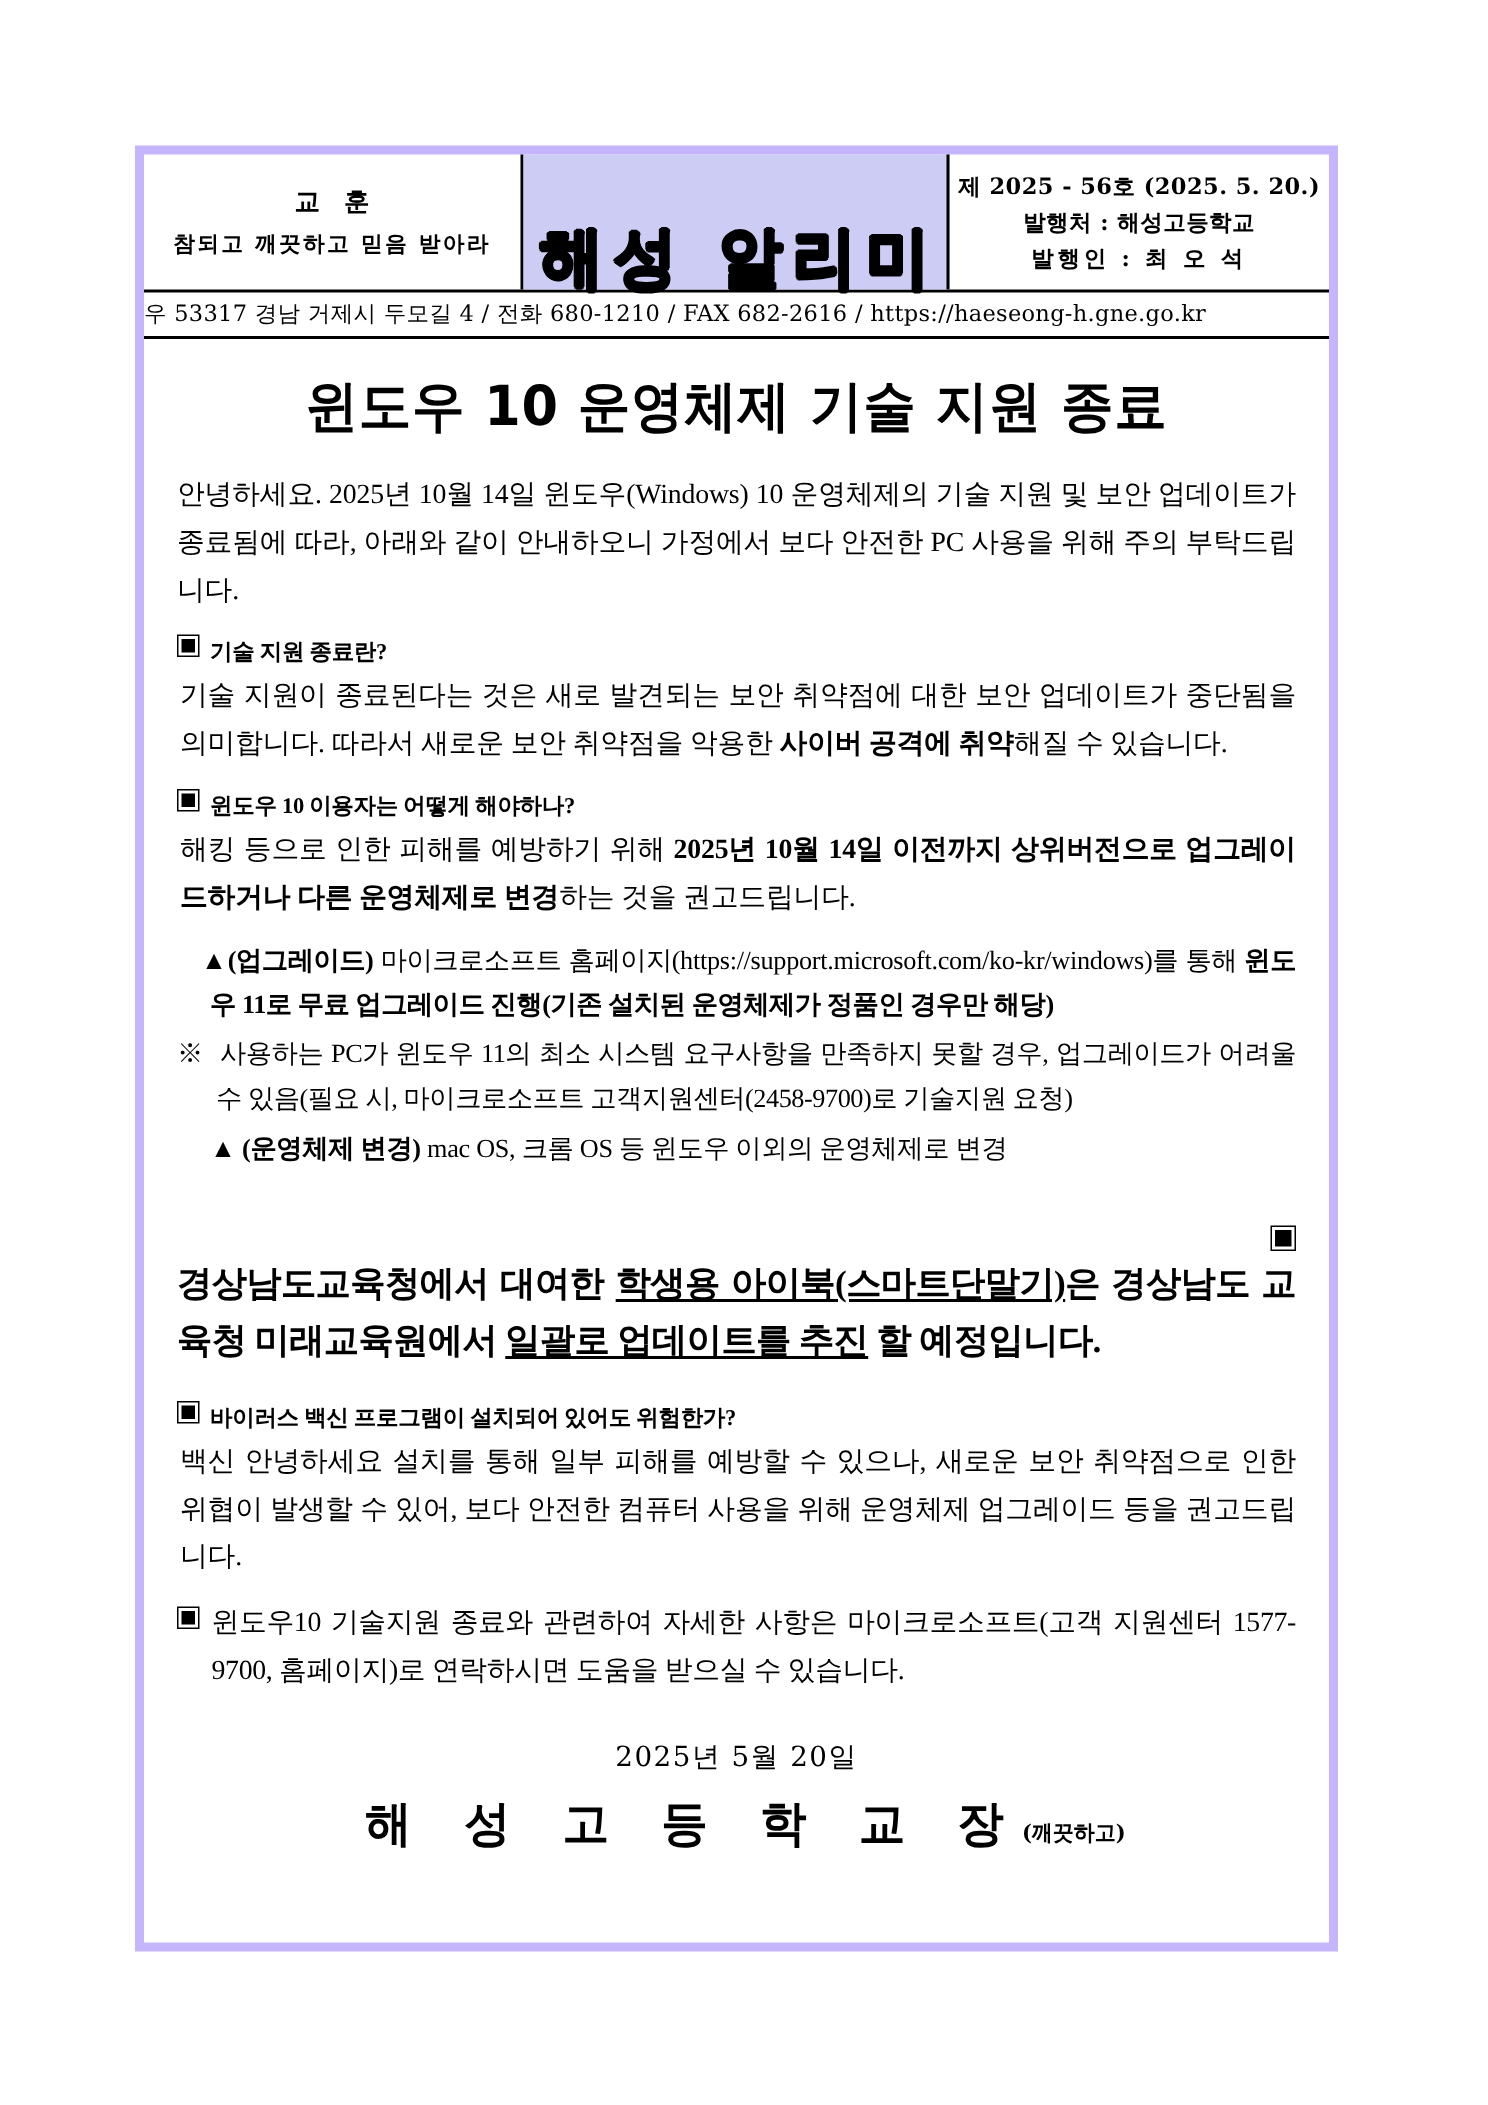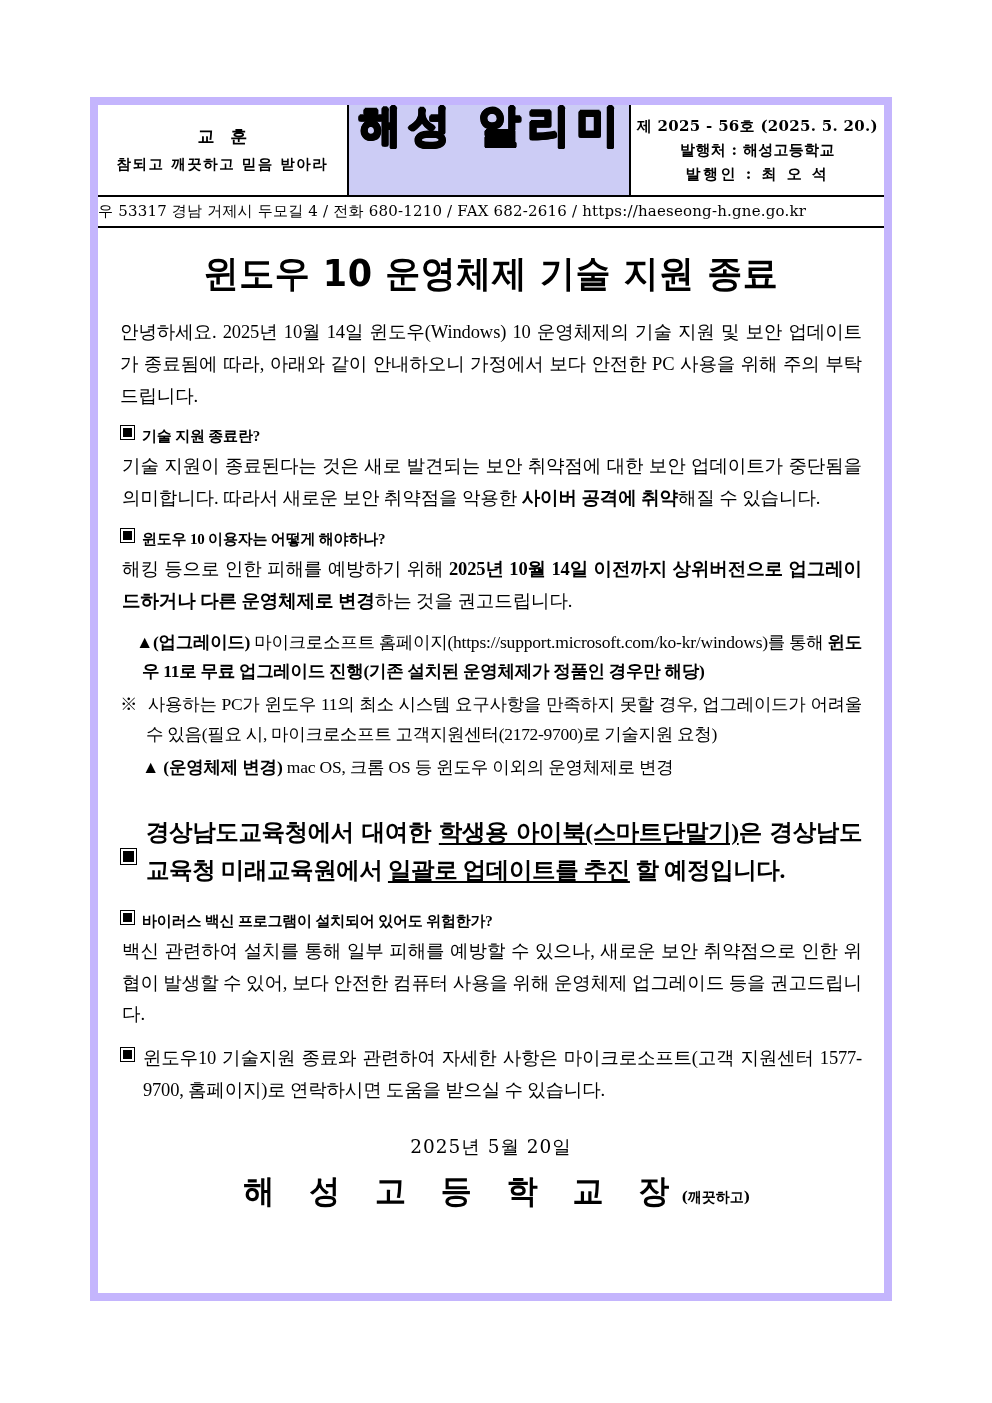--- a/index.html
+++ b/index.html
@@ -22,21 +22,21 @@
     box-sizing: border-box;
   }
 
   
   .doc-frame {
     position: absolute;
     left: 90px;
     top: 97px;
     width: 802px;
     height: 1204px;
-    border: 8px solid #c4b5fd;
+    border: 6px solid #c4b5fd;
     box-sizing: border-box;
   }
 
   
   .masthead {
     display: flex;
     width: 100%;
     border-bottom: 2px solid #000;
     box-sizing: border-box;
     height: 92px;
@@ -67,21 +67,21 @@
     font-size: 14.5px;
     letter-spacing: 1.5px;
     white-space: nowrap;
     text-align: center;
   }
 
   .mast-banner {
     width: 288px;
     background: #ccccf5;
     border-right: 2px solid #000;
-    justify-content: flex-start;
+    justify-content: flex-end;
   }
   .banner-text {
     font-family: "DejaVu Serif", "Liberation Serif", serif;
     font-weight: bold;
     font-size: 42px;
     letter-spacing: 7px;
     text-indent: 7px;
     line-height: 1;
     color: #000;
     text-shadow:
@@ -213,23 +213,24 @@
     line-height: 1.68;
     margin: 4px 0 6px 0;
     padding-left: 22px;
     letter-spacing: -0.2px;
   }
   .bullet-tri2 b { font-weight: bold; }
 
   
   .emph-block {
     display: flex;
-    align-items: center;
+    align-items: flex-end;
     gap: 9px;
     margin: 30px 0 22px 0;
+    flex-direction: column;
   }
   .emph-block .sq {
     width: 15px; height: 15px;
     transform: translateY(6px);
   }
   .emph-text {
     font-size: 23.5px;
     font-weight: bold;
     line-height: 1.62;
     text-align: justify;
@@ -319,34 +320,34 @@
       <p class="sec-body"><span>기술 지원이 종료된다는 것은 새로 발견되는 보안 취약점에 대한 보안 업데이트가 중단됨을 의미합니다. 따라서 새로운 보안 취약점을 악용한 </span><b>사이버 공격에 취약</b><span>해질 수 있습니다.</span></p>
 
       <div class="sec-head">
         <span class="sq"></span>
         <span>윈도우 10 이용자는 어떻게 해야하나?</span>
       </div>
       <p class="sec-body"><span>해킹 등으로 인한 피해를 예방하기 위해 </span><b>2025년 10월 14일 이전까지 상위버전으로 업그레이드하거나 다른 운영체제로 변경</b><span>하는 것을 권고드립니다.</span></p>
 
       <p class="bullet-tri"><b>▲</b><b>(업그레이드)</b><span> 마이크로소프트 홈페이지(</span><span class="url">https://support.microsoft.com/ko-kr/windows</span><span>)를 통해 </span><b>윈도우 11로 무료 업그레이드 진행(기존 설치된 운영체제가 정품인 경우만 해당)</b></p>
 
-      <p class="bullet-note"><span>※</span>&nbsp; <span>사용하는 PC가 윈도우 11의 최소 시스템 요구사항을 만족하지 못할 경우, 업그레이드가 어려울 수 있음(필요 시, 마이크로소프트 고객지원센터(2172-9700)로 기술지원 요청)</span></p>
+      <p class="bullet-note"><span>※</span>&nbsp; <span>사용하는 PC가 윈도우 11의 최소 시스템 요구사항을 만족하지 못할 경우, 업그레이드가 어려울 수 있음(필요 시, 마이크로소프트 고객지원센터(2458-9700)로 기술지원 요청)</span></p>
 
       <p class="bullet-tri2"><b>▲</b> <b>(운영체제 변경)</b><span> mac OS, 크롬 OS 등 윈도우 이외의 운영체제로 변경</span></p>
 
       <div class="emph-block">
         <span class="sq"></span>
         <div class="emph-text"><span>경상남도교육청에서 대여한 </span><u>학생용 아이북(스마트단말기)</u><span>은 경상남도 교육청 미래교육원에서 </span><u>일괄로 업데이트를 추진</u><span> 할 예정입니다.</span></div>
       </div>
 
       <div class="sec-head">
         <span class="sq"></span>
         <span>바이러스 백신 프로그램이 설치되어 있어도 위험한가?</span>
       </div>
-      <p class="sec-body">백신 관련하여 설치를 통해 일부 피해를 예방할 수 있으나, 새로운 보안 취약점으로 인한 위협이 발생할 수 있어, 보다 안전한 컴퓨터 사용을 위해 운영체제 업그레이드 등을 권고드립니다.</p>
+      <p class="sec-body">백신 안녕하세요 설치를 통해 일부 피해를 예방할 수 있으나, 새로운 보안 취약점으로 인한 위협이 발생할 수 있어, 보다 안전한 컴퓨터 사용을 위해 운영체제 업그레이드 등을 권고드립니다.</p>
 
       <div class="lastitem">
         <span class="sq"></span>
         <div class="lastitem-text">윈도우10 기술지원 종료와 관련하여 자세한 사항은 마이크로소프트(고객 지원센터 1577-9700, 홈페이지)로 연락하시면 도움을 받으실 수 있습니다.</div>
       </div>
 
       <div class="sign-date">2025년 5월 20일</div>
       <div class="sign-school"><span>해 성 고 등 학 교 장</span><span class="seal">(깨끗하고)</span></div>
 
     </div>

